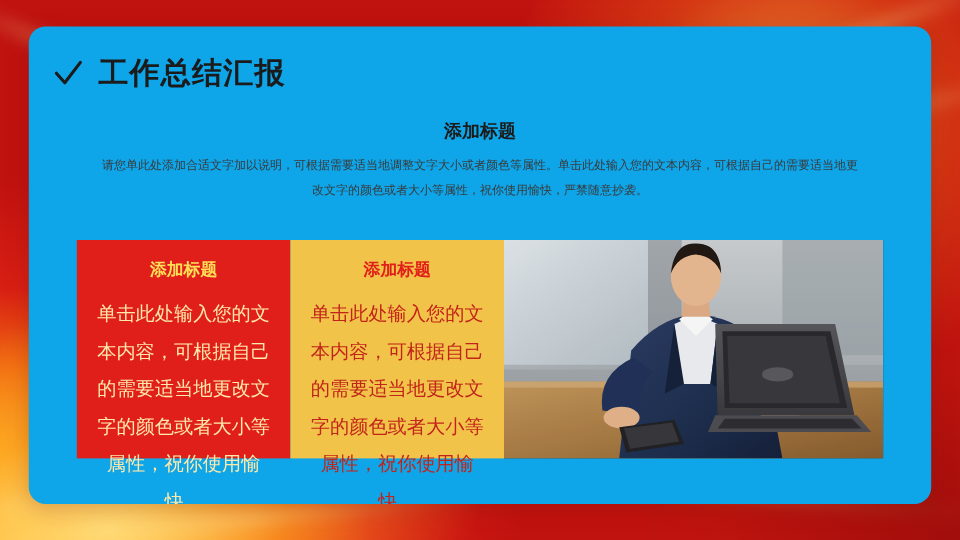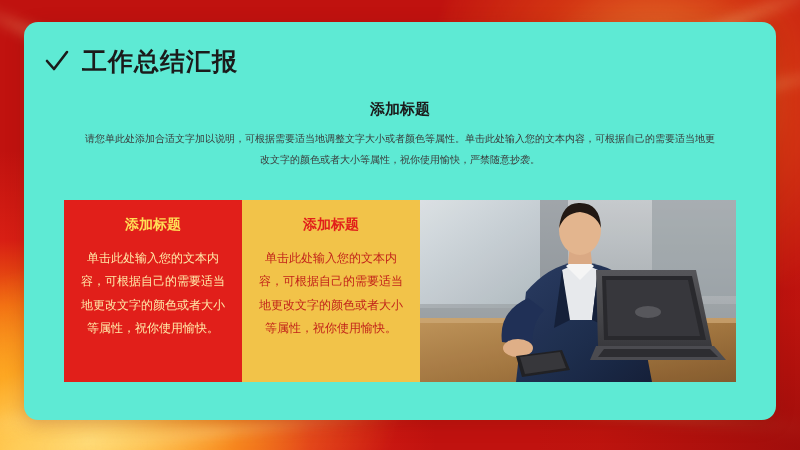--- a/index.html
+++ b/index.html
@@ -61,21 +61,21 @@
     background: radial-gradient(ellipse at 100% 100%, rgba(150,12,10,0.75) 0%, rgba(180,25,12,0.25) 55%, rgba(0,0,0,0) 80%);
   }
 
   
   .card {
     position: absolute;
     left: 24px;
     top: 22px;
     width: 752px;
     height: 398px;
-    background: #5eead4;
+    background: #0ea5e9;
     border-radius: 14px;
     box-shadow: 0 4px 18px rgba(120,20,5,0.25);
     overflow: hidden;
   }
 
   
   .title-row {
     position: absolute;
     left: 20px;
     top: 26px;
@@ -138,21 +138,21 @@
   .panel-red { background: #e11f1a; }
   .panel-yellow { background: #f2c349; }
   .panel-title {
     font-size: 14px;
     font-weight: bold;
     margin-bottom: 13px;
   }
   .panel-red .panel-title { color: #ffdf56; }
   .panel-yellow .panel-title { color: #e11f1a; }
   .panel-text {
-    font-size: 12px;
+    font-size: 16px;
     line-height: 1.95;
   }
   .panel-red .panel-text { color: #ffe9a8; }
   .panel-yellow .panel-text { color: #c2241a; }
 
   
   .photo {
     position: relative;
     width: 316px;
     height: 182px;

